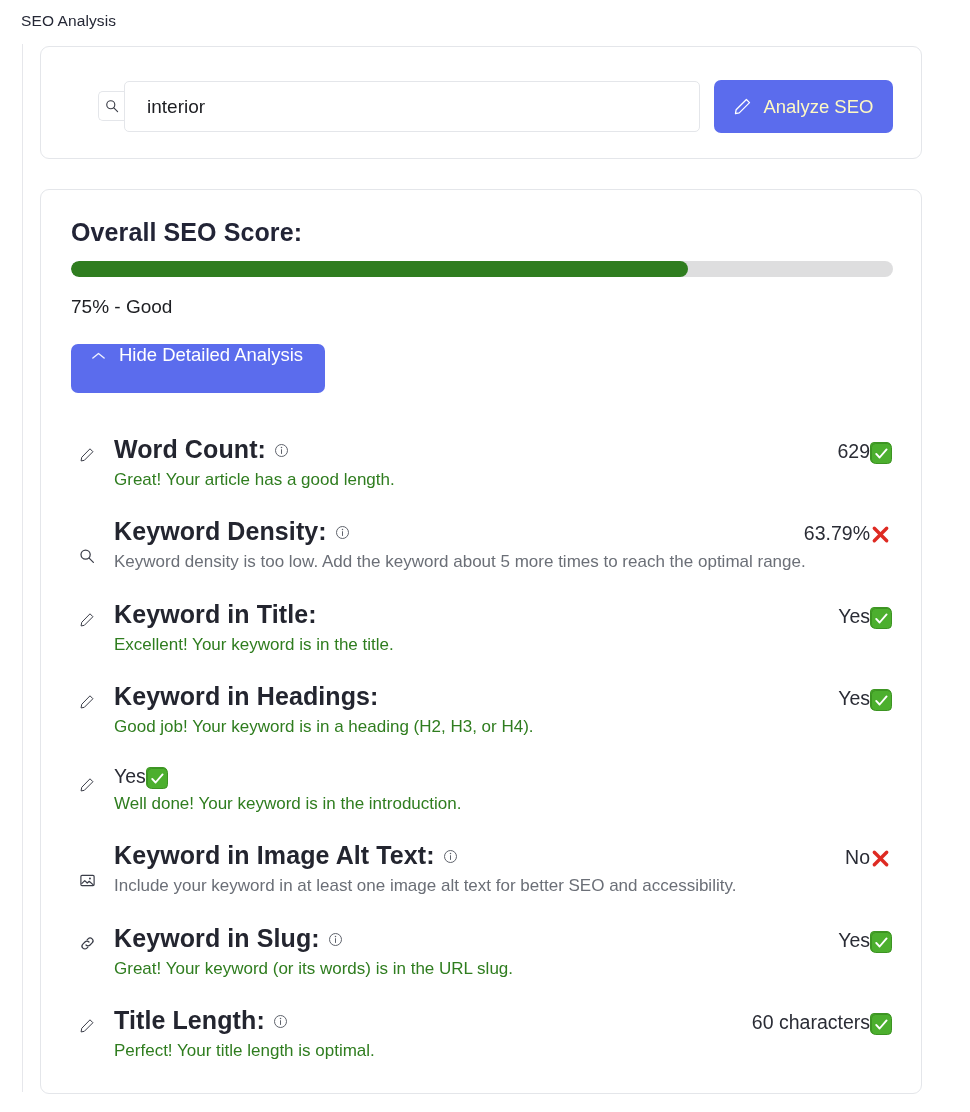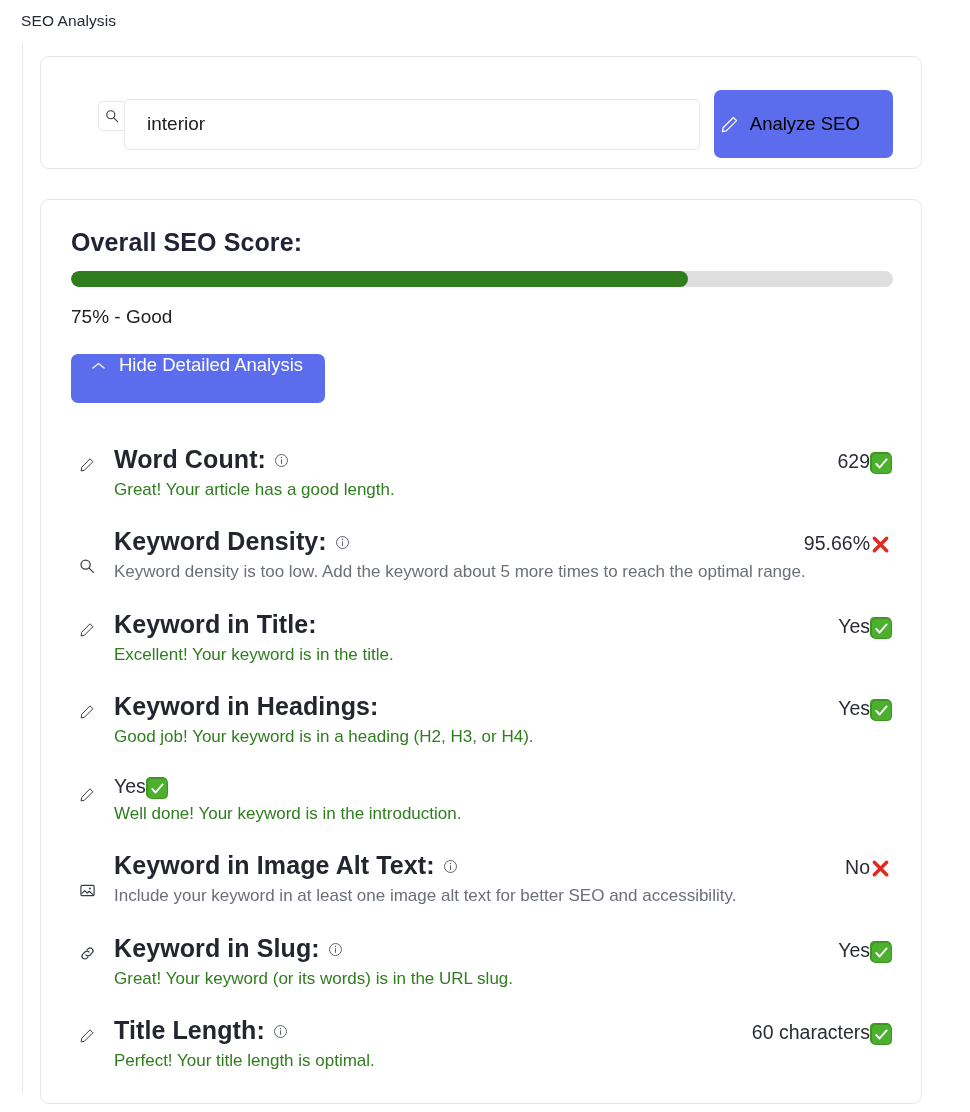--- a/index.html
+++ b/index.html
@@ -29,21 +29,21 @@
     left: 22px;
     top: 44px;
     width: 1px;
     height: 1048px;
     background: #e6e7eb;
   }
 
   .content {
     position: absolute;
     left: 40px;
-    top: 56px;
+    top: 46px;
     width: 882px;
   }
 
   .card {
     background: #ffffff;
     border: 1px solid #e4e6ea;
     border-radius: 9px;
     width: 882px;
   }
 
@@ -83,29 +83,30 @@
     font-family: "Liberation Sans", sans-serif;
     font-size: 19px;
     color: #1c1d21;
     padding: 0 14px 0 22px;
     outline: none;
     margin-left: 53px;
   }
   .analyze-btn {
     margin-left: 14px;
     width: 187px;
-    height: 68px;
+    height: 53px;
     background: #5b6ced;
     border: none;
     border-radius: 7px;
-    color: #000000;
+    color: #fef9c3;
     font-family: "Liberation Sans", sans-serif;
     font-size: 18.5px;
     display: flex;
     align-items: center;
+    justify-content: center;
     gap: 11px;
     cursor: pointer;
   }
   .analyze-btn svg { display:block; }
 
   
   .score-card {
     margin-top: 30px;
     padding: 28px 30px 30px 30px;
     min-height: 903px;
@@ -316,21 +317,21 @@
               <span>Keyword Density:</span>
               <span>
                 <svg class="info-icon" width="15" height="15" viewBox="0 0 16 16" fill="none" stroke="#5c6069" stroke-width="1.05">
                   <circle cx="8" cy="8" r="6.4"></circle>
                   <line x1="8" y1="7.1" x2="8" y2="11.2" stroke-linecap="round"></line>
                   <circle cx="8" cy="4.9" r=".78" fill="#5c6069" stroke="none"></circle>
                 </svg>
               </span>
             </div>
             <div class="item-value-wrap">
-              <span class="item-value">95.66%</span>
+              <span class="item-value">63.79%</span>
               <span class="status-badge">
                 <span class="badge-bad"><svg width="21" height="21" viewBox="0 0 21 21" fill="none" stroke="#de2a22" stroke-width="3.4" stroke-linecap="round">
                     <line x1="4.3" y1="4.3" x2="16.7" y2="16.7"></line>
                     <line x1="16.7" y1="4.3" x2="4.3" y2="16.7"></line>
                   </svg></span>
               </span>
             </div>
           </div>
           <div class="item-desc desc-bad">Keyword density is too low. Add the keyword about 5 more times to reach the optimal range.</div>
         </div>

